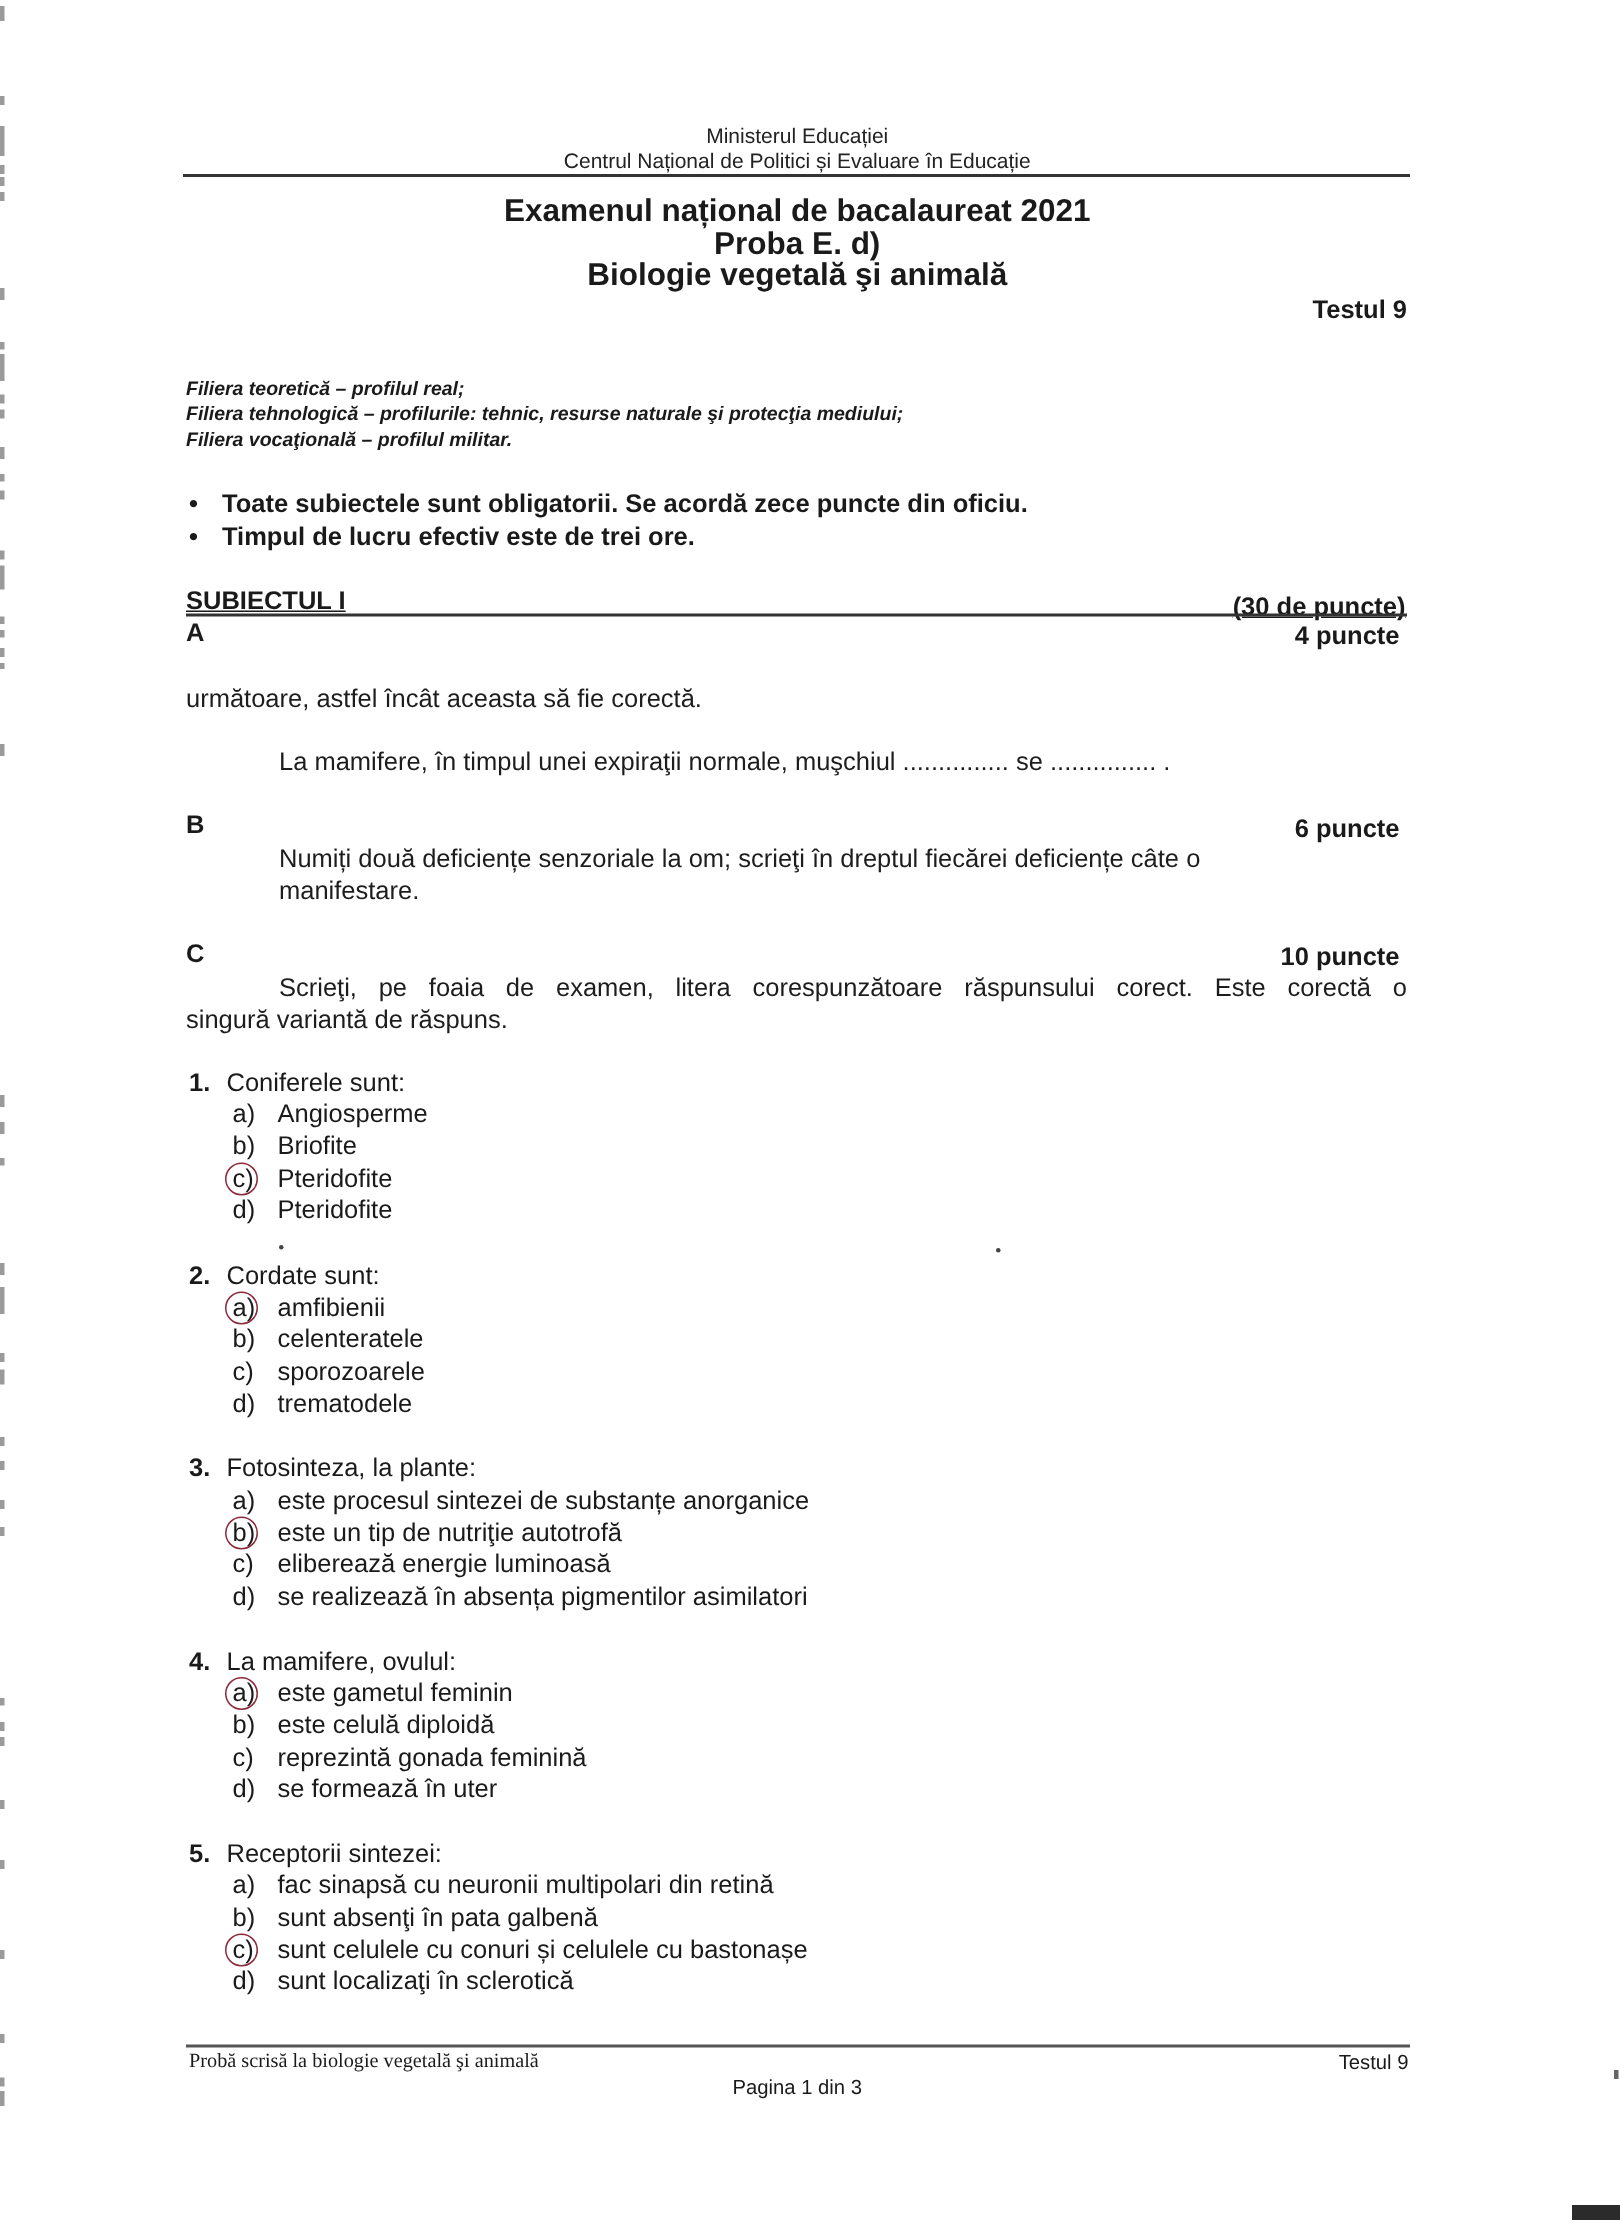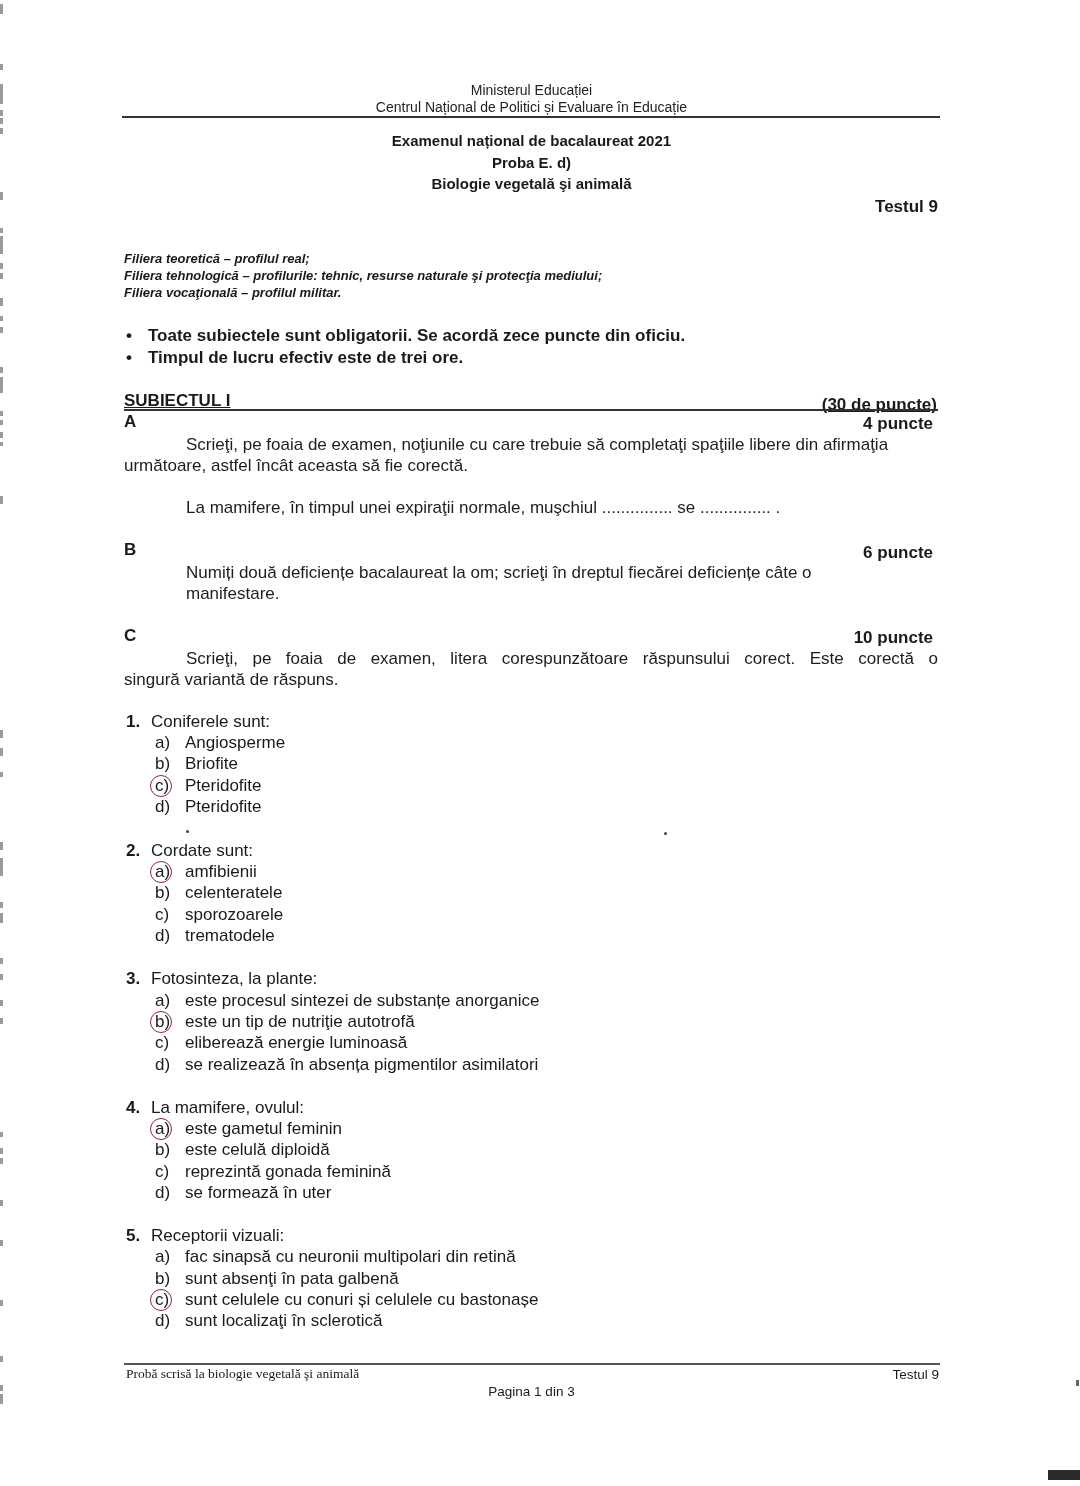--- a/index.html
+++ b/index.html
@@ -11,21 +11,21 @@
   .abs { position: absolute; }
 
   
   .edge-mark { position: absolute; left: 0; width: 3px; background: #9a9a9a; }
   .corner-bar { position: absolute; left: 1048px; top: 1470px; width: 32px; height: 10px; background: #2b2b2b; }
   .right-dot { position: absolute; left: 1076px; top: 1380px; width: 3px; height: 6px; background: #666; }
 
   
   .ministry { left: 0; width: 1063px; text-align: center; font-size: 14px; line-height: 16px; color: #222; }
   .rule-top { left: 122px; top: 116px; width: 818px; height: 1.5px; background: #333; }
-  .exam-title { left: 0; width: 1063px; text-align: center; font-size: 15px; font-weight: bold; line-height: 21px; }
+  .exam-title { left: 0; width: 1063px; text-align: center; font-size: 21px; font-weight: bold; line-height: 21px; }
   .test-right { font-size: 17px; font-weight: bold; right: 142px; }
 
   .filiera { left: 124px; font-size: 13px; font-style: italic; font-weight: bold; line-height: 16px; color: #1a1a1a; }
   .bullet-line { left: 126px; font-size: 17px; font-weight: bold; line-height: 22px; }
   .bullet-line .dot { display: inline-block; width: 22px; }
 
   .subj-title { left: 124px; top: 391px; font-size: 17px; font-weight: bold; text-decoration: underline; }
   .subj-points { right: 143px; top: 395px; font-size: 17px; font-weight: bold; text-decoration: underline; }
   .subj-rule { left: 124px; top: 409px; width: 814px; height: 1.5px; background: #333; }
 
@@ -117,27 +117,26 @@
   <div class="abs bullet-line" style="top:325px">
     <span class="dot">•</span><span>Toate subiectele sunt obligatorii. Se acordă zece puncte din oficiu.</span>
   </div>
 
   <div class="abs subj-title">SUBIECTUL I</div>
   <div class="abs subj-points">(30 de puncte)</div>
   <div class="abs subj-rule"></div>
 
   <div class="abs sec-letter" style="top:412px">A</div>
   <div class="abs sec-points" style="top:414px">4 puncte</div>
-  <div class="abs para" style="left:186px;top:434px">Scrieţi, pe foaia de examen, noţiunile cu care trebuie să completaţi spaţiile libere din afirmaţia</div>
   <div class="abs para" style="left:186px;top:497px">La mamifere, în timpul unei expiraţii normale, muşchiul ............... se ............... .</div>
   <div class="abs para" style="left:124px;top:455px">următoare, astfel încât aceasta să fie corectă.</div>
 
   <div class="abs sec-letter" style="top:540px">B</div>
   <div class="abs sec-points" style="top:543px">6 puncte</div>
-  <div class="abs para" style="left:186px;top:562px">Numiți două deficiențe bacalaureat la om; scrieţi în dreptul fiecărei deficiențe câte o</div>
+  <div class="abs para" style="left:186px;top:562px">Numiți două deficiențe senzoriale la om; scrieţi în dreptul fiecărei deficiențe câte o</div>
   <div class="abs para" style="left:186px;top:583px">manifestare.</div>
 
   <div class="abs sec-letter" style="top:626px">C</div>
   <div class="abs sec-points" style="top:628px">10 puncte</div>
   <div class="abs para" style="left:186px;top:648px;width:752px;text-align:justify;text-align-last:justify">Scrieţi, pe foaia de examen, litera corespunzătoare răspunsului corect. Este corectă o</div>
   <div class="abs para" style="left:124px;top:669px">singură variantă de răspuns.</div>
 
   <div class="abs q-title" style="top:711px"><b>1.</b><span>Coniferele sunt:</span></div>
   <div class="abs opt" style="top:732px"><span class="letter">a)</span><span>Angiosperme</span></div>
   <div class="abs opt" style="top:753px"><span class="letter">b)</span><span>Briofite</span></div>
@@ -158,21 +157,21 @@
   <div class="abs opt" style="top:1011px"><span class="letter"><span class="circle"></span><span>b)</span></span><span>este un tip de nutriţie autotrofă</span></div>
   <div class="abs opt" style="top:1032px"><span class="letter">c)</span><span>eliberează energie luminoasă</span></div>
   <div class="abs opt" style="top:1054px"><span class="letter">d)</span><span>se realizează în absența pigmentilor asimilatori</span></div>
 
   <div class="abs q-title" style="top:1097px"><b>4.</b><span>La mamifere, ovulul:</span></div>
   <div class="abs opt" style="top:1118px"><span class="letter"><span class="circle"></span><span>a)</span></span><span>este gametul feminin</span></div>
   <div class="abs opt" style="top:1139px"><span class="letter">b)</span><span>este celulă diploidă</span></div>
   <div class="abs opt" style="top:1161px"><span class="letter">c)</span><span>reprezintă gonada feminină</span></div>
   <div class="abs opt" style="top:1182px"><span class="letter">d)</span><span>se formează în uter</span></div>
 
-  <div class="abs q-title" style="top:1225px"><b>5.</b><span>Receptorii vizuali:</span></div>
+  <div class="abs q-title" style="top:1225px"><b>5.</b><span>Receptorii sintezei:</span></div>
   <div class="abs opt" style="top:1246px"><span class="letter">a)</span><span>fac sinapsă cu neuronii multipolari din retină</span></div>
   <div class="abs opt" style="top:1268px"><span class="letter">b)</span><span>sunt absenţi în pata galbenă</span></div>
   <div class="abs opt" style="top:1289px"><span class="letter"><span class="circle"></span><span>c)</span></span><span>sunt celulele cu conuri și celulele cu bastonașe</span></div>
   <div class="abs opt" style="top:1310px"><span class="letter">d)</span><span>sunt localizaţi în sclerotică</span></div>
 
   <div class="abs rule-bottom"></div>
   <div class="abs foot-left">Probă scrisă la biologie vegetală şi animală</div>
   <div class="abs foot-right">Testul 9</div>
   <div class="abs foot-center">Pagina 1 din 3</div>
 </div>

